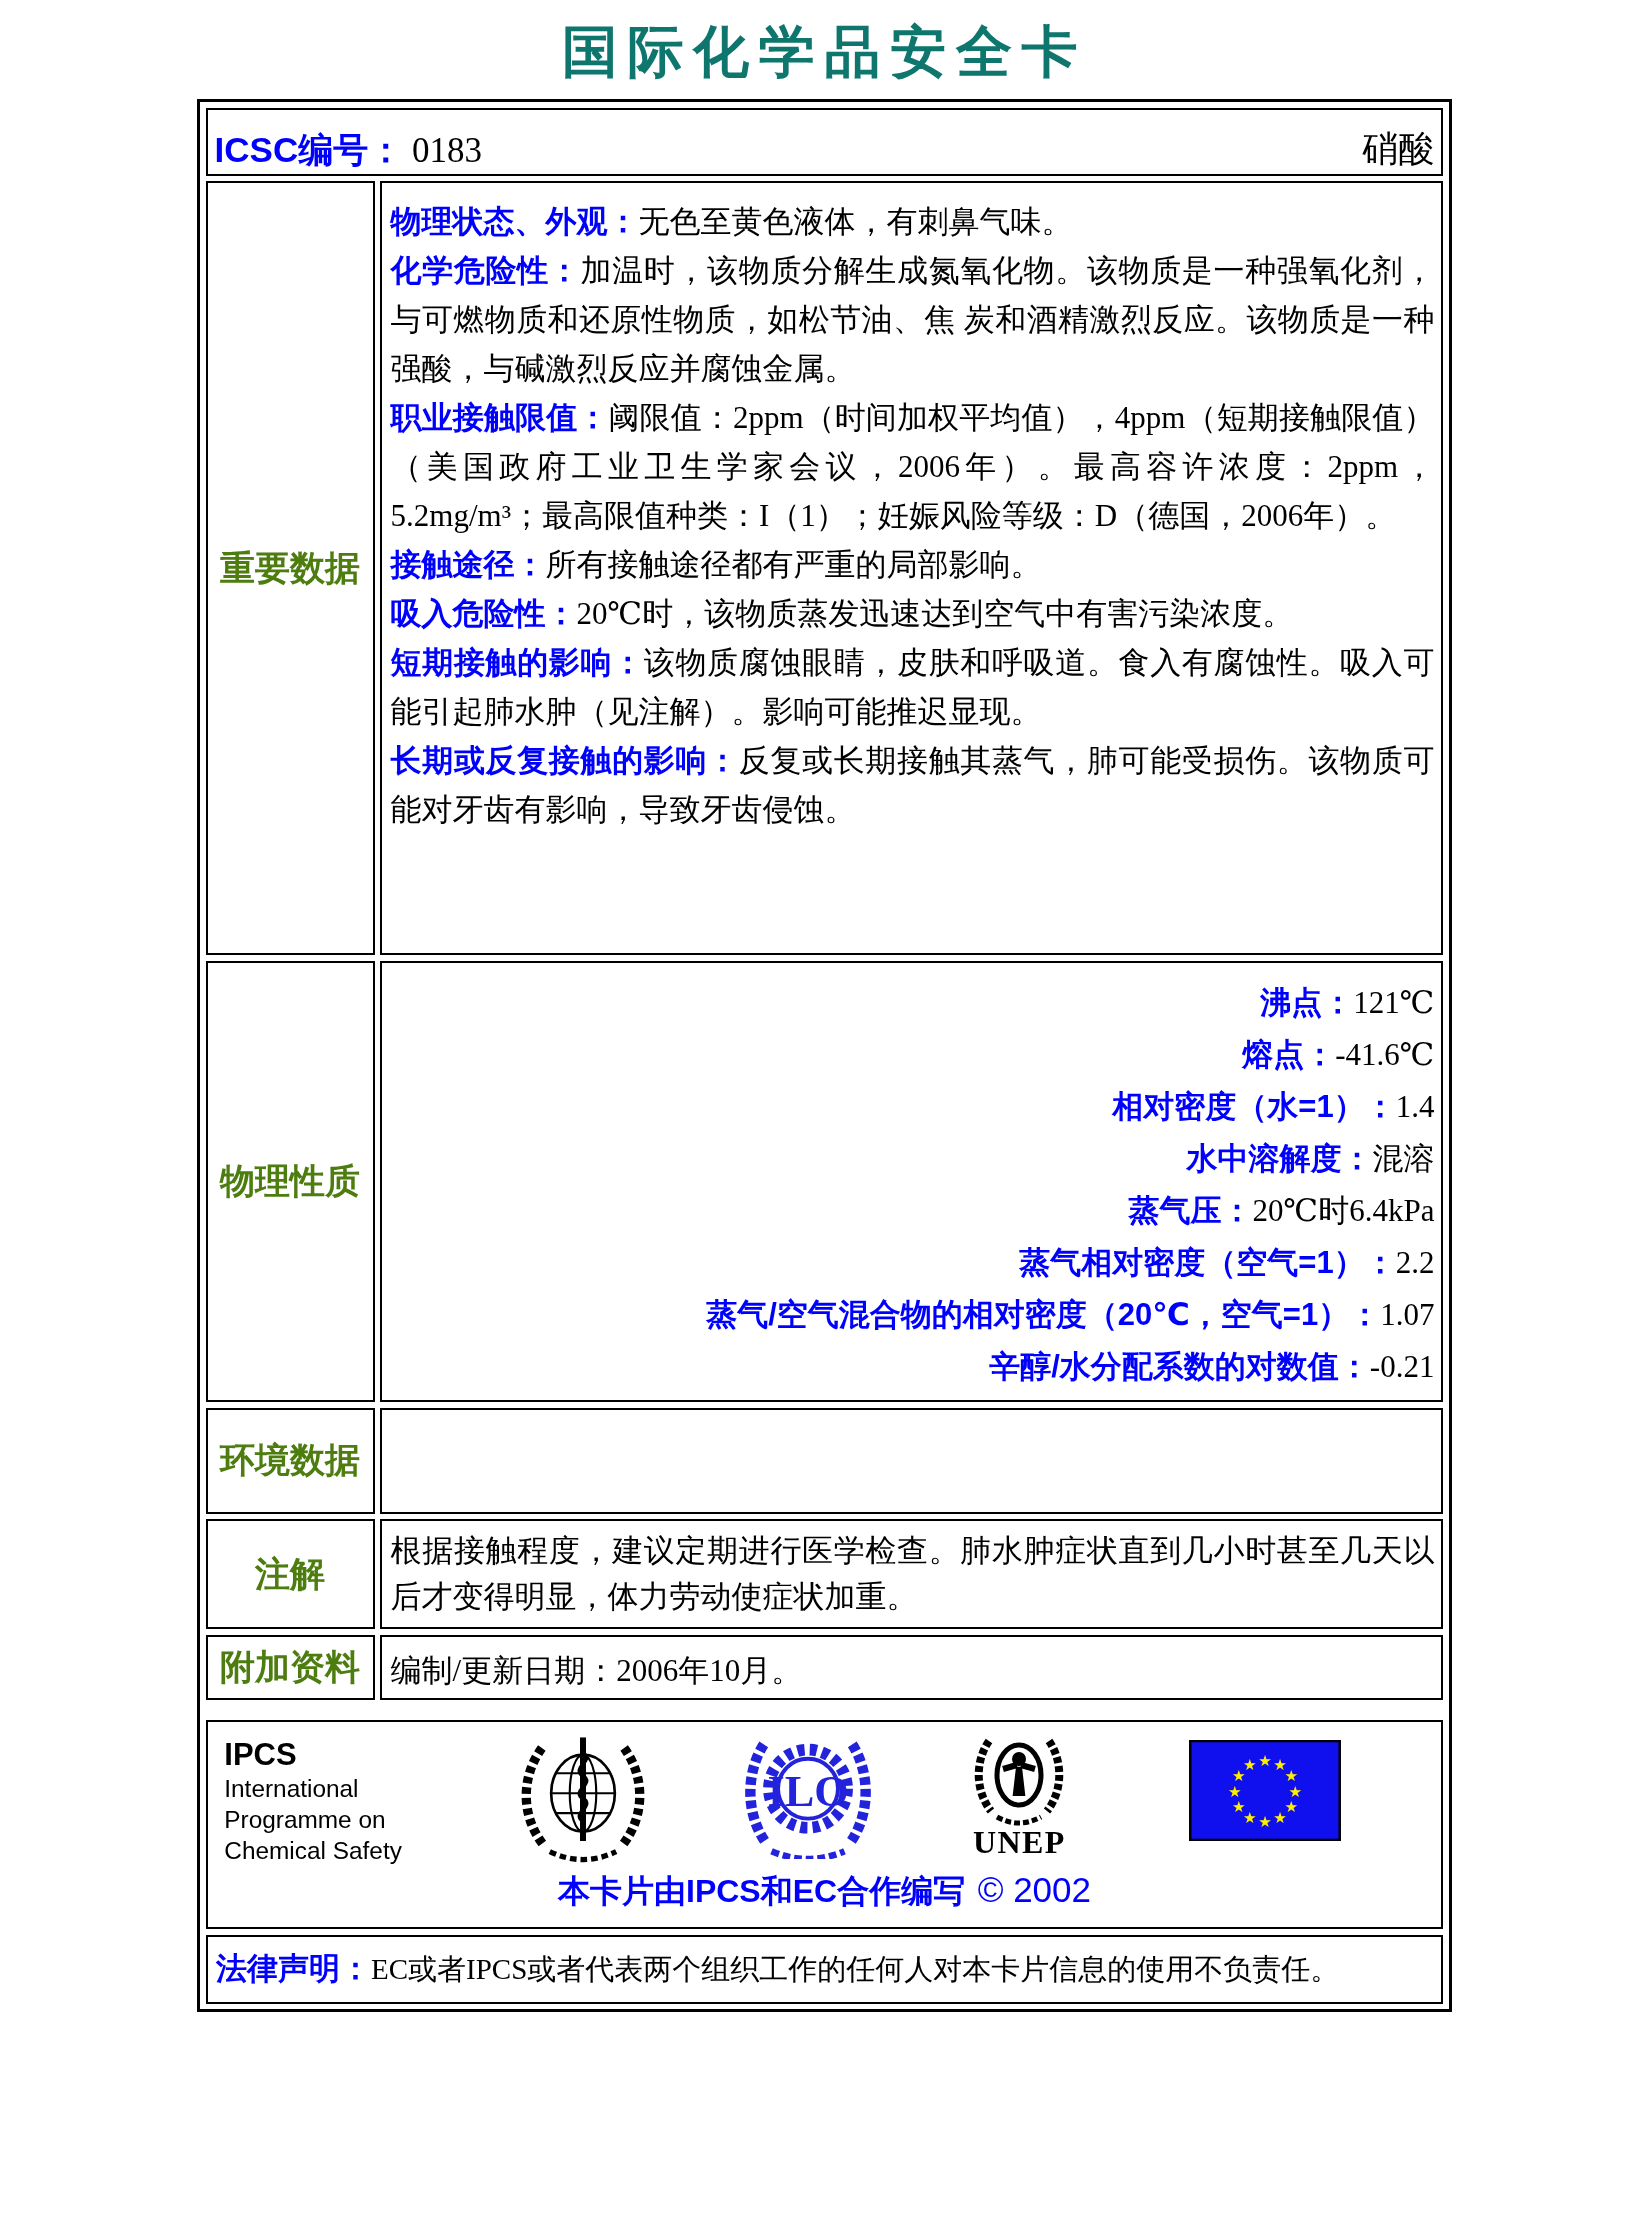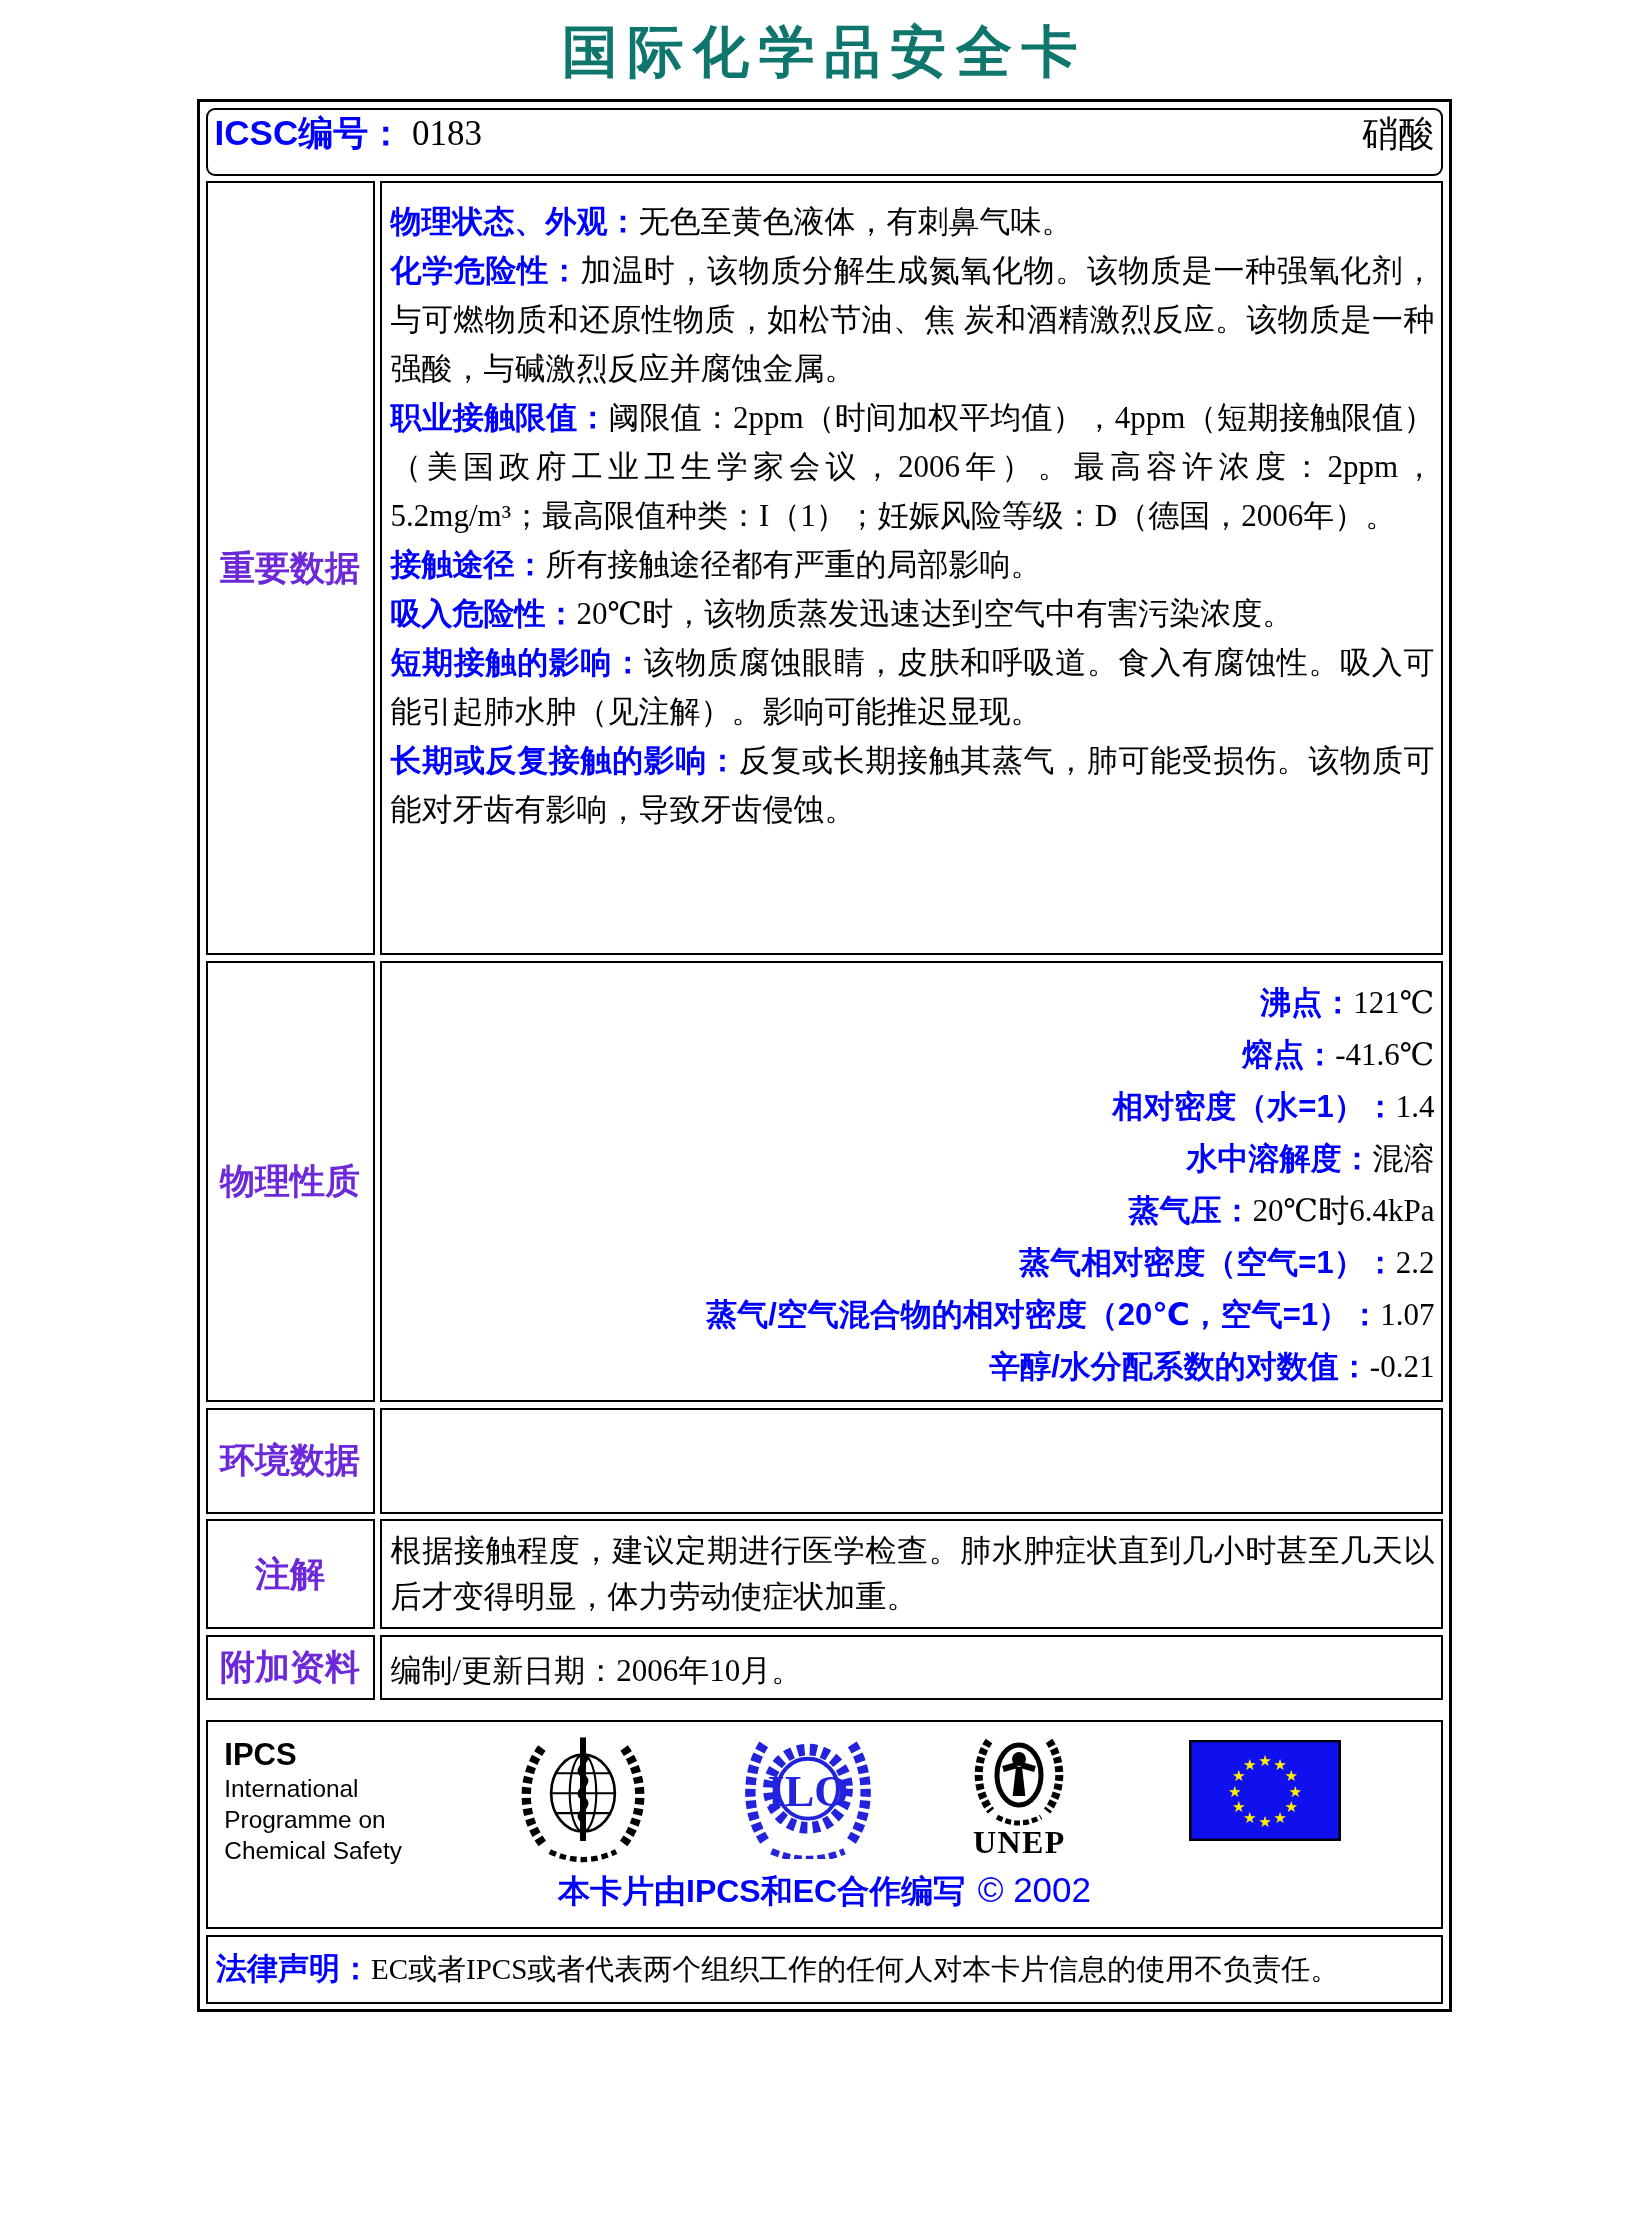--- a/index.html
+++ b/index.html
@@ -13,37 +13,37 @@
     text-align:center; margin-top:15.3px; height:77px;
     font-family:"Liberation Serif","DejaVu Serif",serif;
     font-size:56px; font-weight:bold; color:#0f766e; letter-spacing:9.7px;
   }
   .card {
     width:1255px; margin:7px auto 0 auto;
     border:3.5px solid #000; padding:5.6px; background:#fff;
   }
   .box { border:2.8px solid #000; background:#fff; }
   .hdr-row {
-    display:flex; align-items:flex-start; justify-content:space-between;
-    height:68px; padding:0 7px; font-size:35px;border-radius:9px;
+    display:flex; align-items:flex-end; justify-content:space-between;
+    height:68px; padding:0 7px; font-size:35px;
   }
   .hdr-left { white-space:nowrap; }
   .lblb {
     color:#0000ff; font-weight:bold;
     font-family:"Liberation Sans","DejaVu Sans",sans-serif;
   }
   .hdr-num { color:#000; font-size:35px; }
   .hdr-chem { font-size:36px; }
   .sect { display:flex; margin-top:5.6px; }
   .sect .side {
     border:2.8px solid #000; width:169px; flex:0 0 169px; margin-right:5.6px;
     display:flex; align-items:center; justify-content:center;
   }
   .side span {
-    color:#6d28d9; font-weight:bold; font-size:35px;
+    color:#4d7c0f; font-weight:bold; font-size:35px;
     font-family:Liberation Serif, serif;
     text-align:left;
   }
   .sect .cont { border:2.8px solid #000; flex:1 1 auto; padding:14px 7px 7px 8.4px; }
   .cont p.field { font-size:31px; line-height:49px; margin:0; text-align:justify; }
   .cont-phys p.field { line-height:52px; text-align:right; }
   .cont-imp { min-height:774px; }
   .cont-phys { min-height:418px; }
   .cont-env { min-height:106px; }
   .cont-notes p.field { line-height:46px; }

